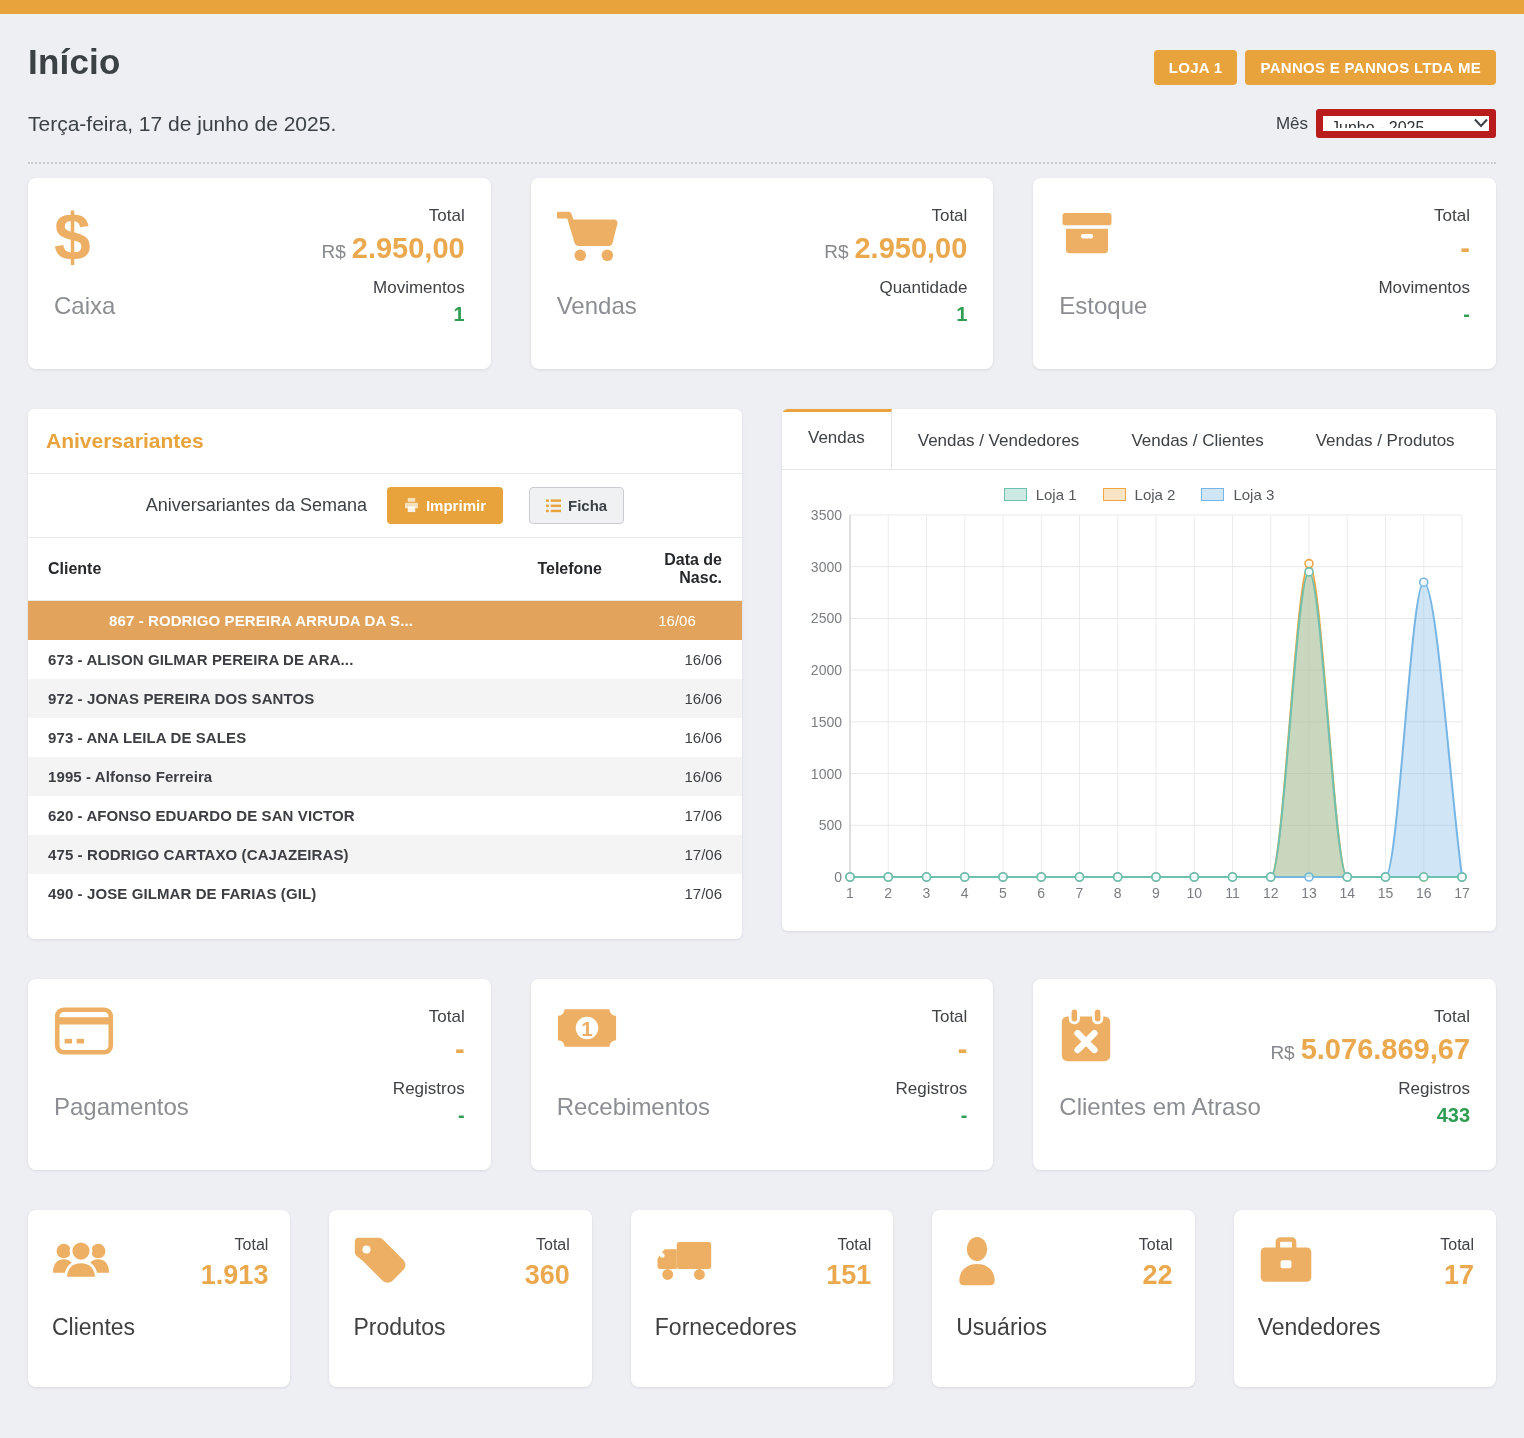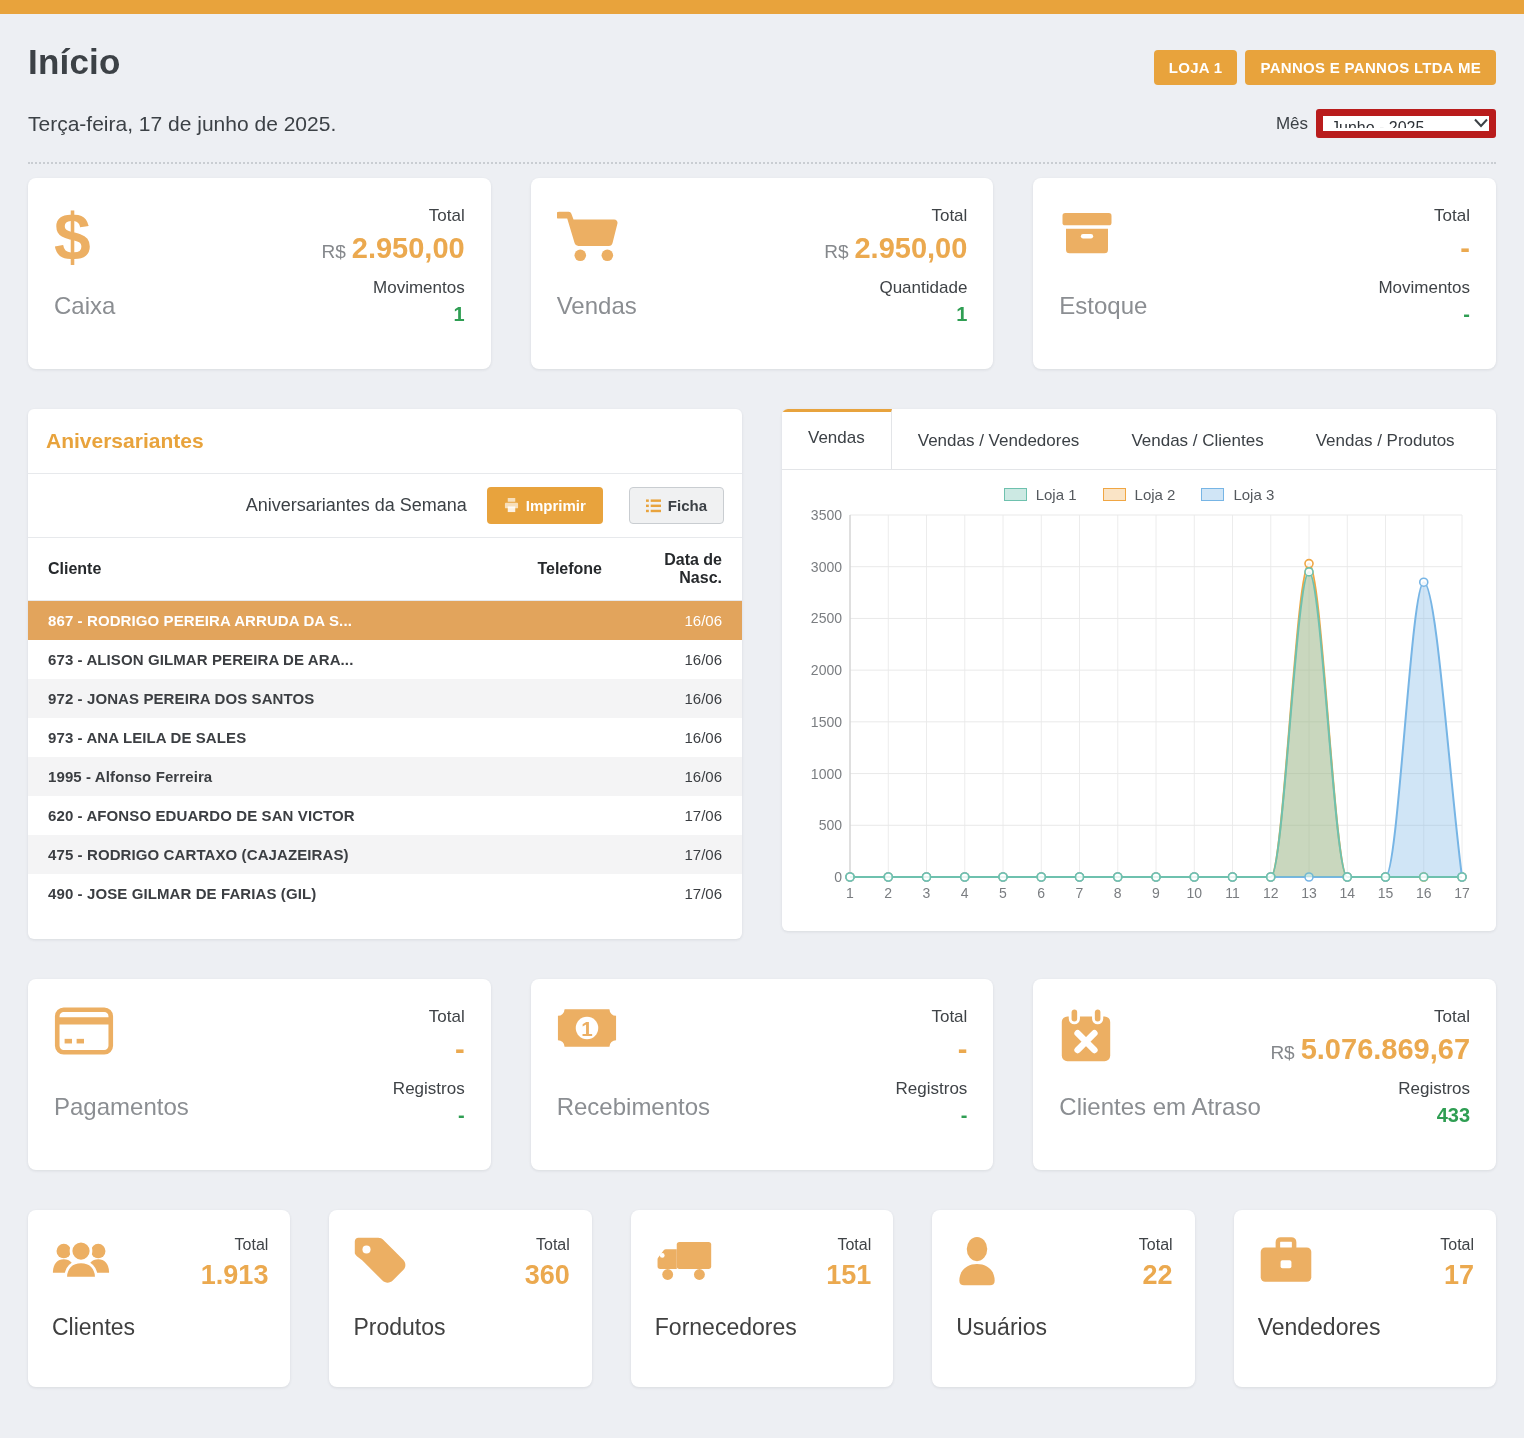--- a/index.html
+++ b/index.html
@@ -34,36 +34,36 @@
   .stat-value-main .prefix { font-size:19px; font-weight:400; color:#85888c; margin-right:6px; }
   .stat-value-sub { font-size:20px; font-weight:700; color:#2f9e53; margin-top:5px; }
   .dollar-glyph { font-size:66px; font-weight:700; color:#ecaf63; line-height:.95; }
 
   
   .panels-row { display:flex; gap:40px; margin-top:40px; align-items:flex-start; }
   .panel { background:#fff; border-radius:6px; box-shadow:0 1px 3px rgba(40,50,60,.10); flex:1 1 0; overflow:hidden; }
 
   
   .panel-title { font-size:21px; font-weight:600; color:#e8a33c; padding:20px 18px; border-bottom:1px solid #e7e9ec; }
-  .sub-row { display:flex; justify-content:flex-end; align-items:center; padding:13px 18px; border-bottom:1px solid #e7e9ec; }
+  .sub-row { display:flex; justify-content:center; align-items:center; padding:13px 18px; border-bottom:1px solid #e7e9ec; }
   .sub-title { font-size:18px; color:#3c4146; }
   .btn-group { display:flex; gap:6px; }
   .btn { display:inline-flex; align-items:center; gap:7px; font-size:15px; border-radius:4px; padding:9px 16px; cursor:pointer; border:1px solid transparent;margin-left:20px; }
   .btn-orange { background:#e8a33d; color:#fff; font-weight:600; }
   .btn-gray { background:#f0f1f2; color:#3c4146; border-color:#c9cdd1; font-weight:600; }
   table.bday { width:100%; border-collapse:collapse; }
   .bday th { font-size:16px; font-weight:700; color:#26292c; text-align:left; padding:13px 18px 13px 20px; border-bottom:1px solid #e7e9ec; }
   .bday th.col-tel { text-align:right; width:120px; padding-right:10px; }
   .bday th.col-date { text-align:right; width:130px; padding-right:20px; }
   .bday td { font-size:15px; padding:11px 18px 11px 20px; color:#3b3e42; }
   .bday td.name { font-weight:700; letter-spacing:.1px; white-space:nowrap; overflow:hidden; }
   .bday td.date { text-align:right; padding-right:20px; }
   .bday tr.alt { background:#f4f4f5; }
   .bday tr.hl { background:#e2a45c; }
-  .bday tr.hl td { color:#fff; }
+  .bday tr.hl td { color:#fff;text-align:center; }
   .bday-foot { height:26px; }
 
   
   .tabs { display:flex; border-bottom:1px solid #e3e5e8; }
   .tab { font-size:17px; color:#3c4146; padding:19px 26px 18px 26px; cursor:pointer; border-top:3px solid transparent; }
   .tab.active { border-top:3px solid #e8a33d; border-right:1px solid #e3e5e8; background:#fff; font-weight:400; padding-top:16px; }
   .legend { display:flex; justify-content:center; gap:26px; margin:16px 0 2px 0; }
   .legend-item { display:flex; align-items:center; gap:9px; font-size:15px; color:#55595e; cursor:pointer; }
   .legend-box { width:23px; height:13px; border:1.5px solid; display:inline-block; }
   .chart-wrap { padding:2px 18px 16px 18px; }

